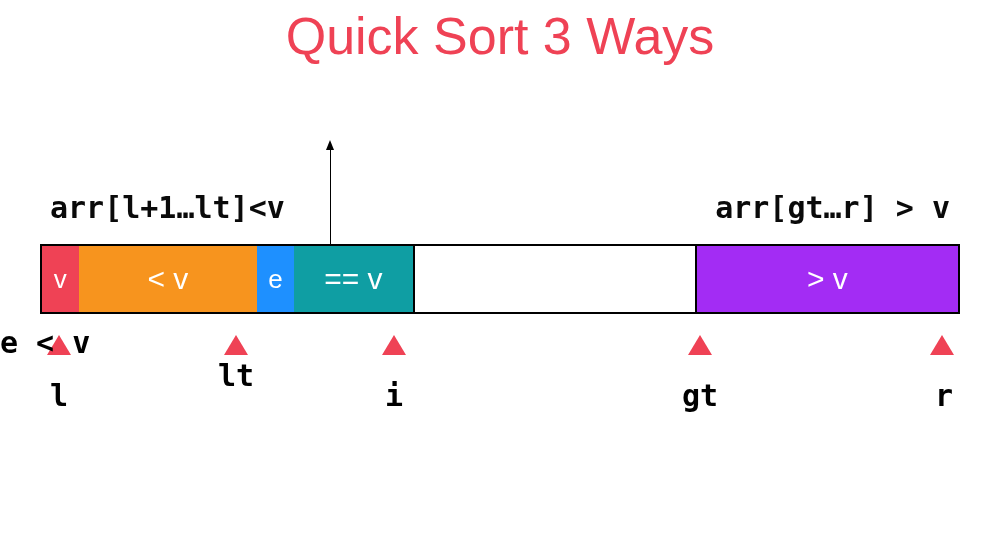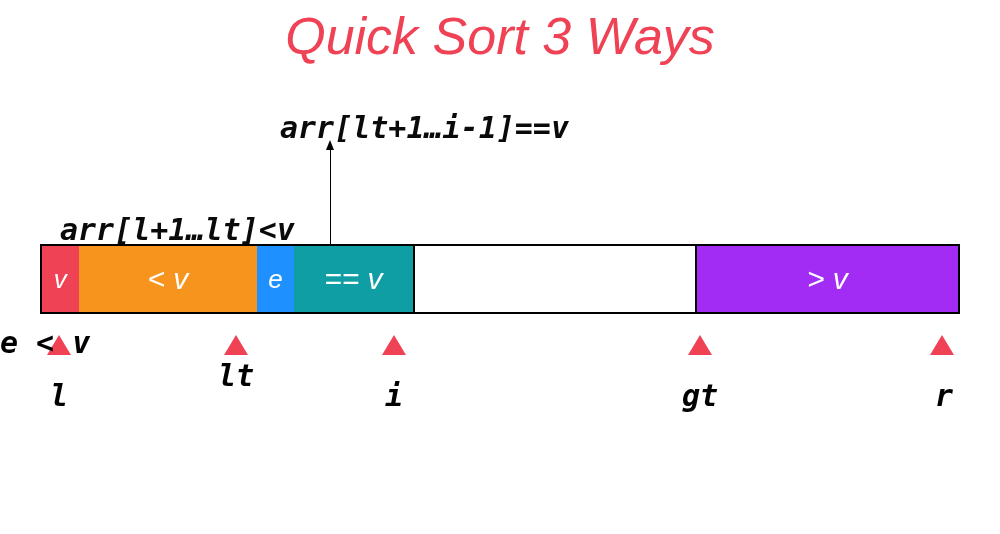--- a/index.html
+++ b/index.html
@@ -9,40 +9,39 @@
     height: 534px;
     background: #fff;
     font-family: "Helvetica Neue", Arial, sans-serif;
     color: #000;
     overflow: hidden;
   }
   .stage {
     position: relative;
     width: 1000px;
     height: 390px;
-    font-style: italic;
   }
   .title {
     position: absolute;
     top: 6px;
     left: 0;
     width: 100%;
     text-align: center;
     font-size: 52px;
     font-weight: 400;
     color: #ef4255;
   }
   .annot {
     position: absolute;
     font-family: ui-monospace, SFMono-Regular, Menlo, Consolas, monospace;
     font-size: 30px;
     font-weight: 600;
     color: #0a0a0a;
   }
-  .annot-left { left: 60px; top: 190px; margin-top: 22px; }
+  .annot-left { left: 50px; top: 190px; }
   .annot-mid  { left: 280px; top: 110px; }
   .annot-right{ right: 50px; top: 190px; }
   .arrow-up {
     position: absolute;
     width: 1px;
     background: #000;
   }
   .arrow-up::before {
     content: "";
     position: absolute;
@@ -111,21 +110,21 @@
     letter-spacing: 0.2px;
   }
 </style>
 </head>
 <body>
 <div class="stage">
 
   <div class="title">Quick Sort 3 Ways</div>
 
   <div class="annot annot-left">arr[l+1…lt]&lt;v</div>
-  <div class="annot annot-mid">arr[lt+1…i-1]==v</div>
+  <div class="annot annot-right">arr[gt…r] &gt; v</div>
 
   <div class="arrow-up" style="left:330px; top:148px; height:96px;"></div>
 
   <div class="bar">
     <div class="seg seg-pivot">v</div>
     <div class="seg seg-less">&lt; v</div>
     <div class="seg seg-cur">e</div>
     <div class="seg seg-equal">== v</div>
     <div class="seg seg-unseen"></div>
     <div class="seg seg-greater">&gt; v</div>

